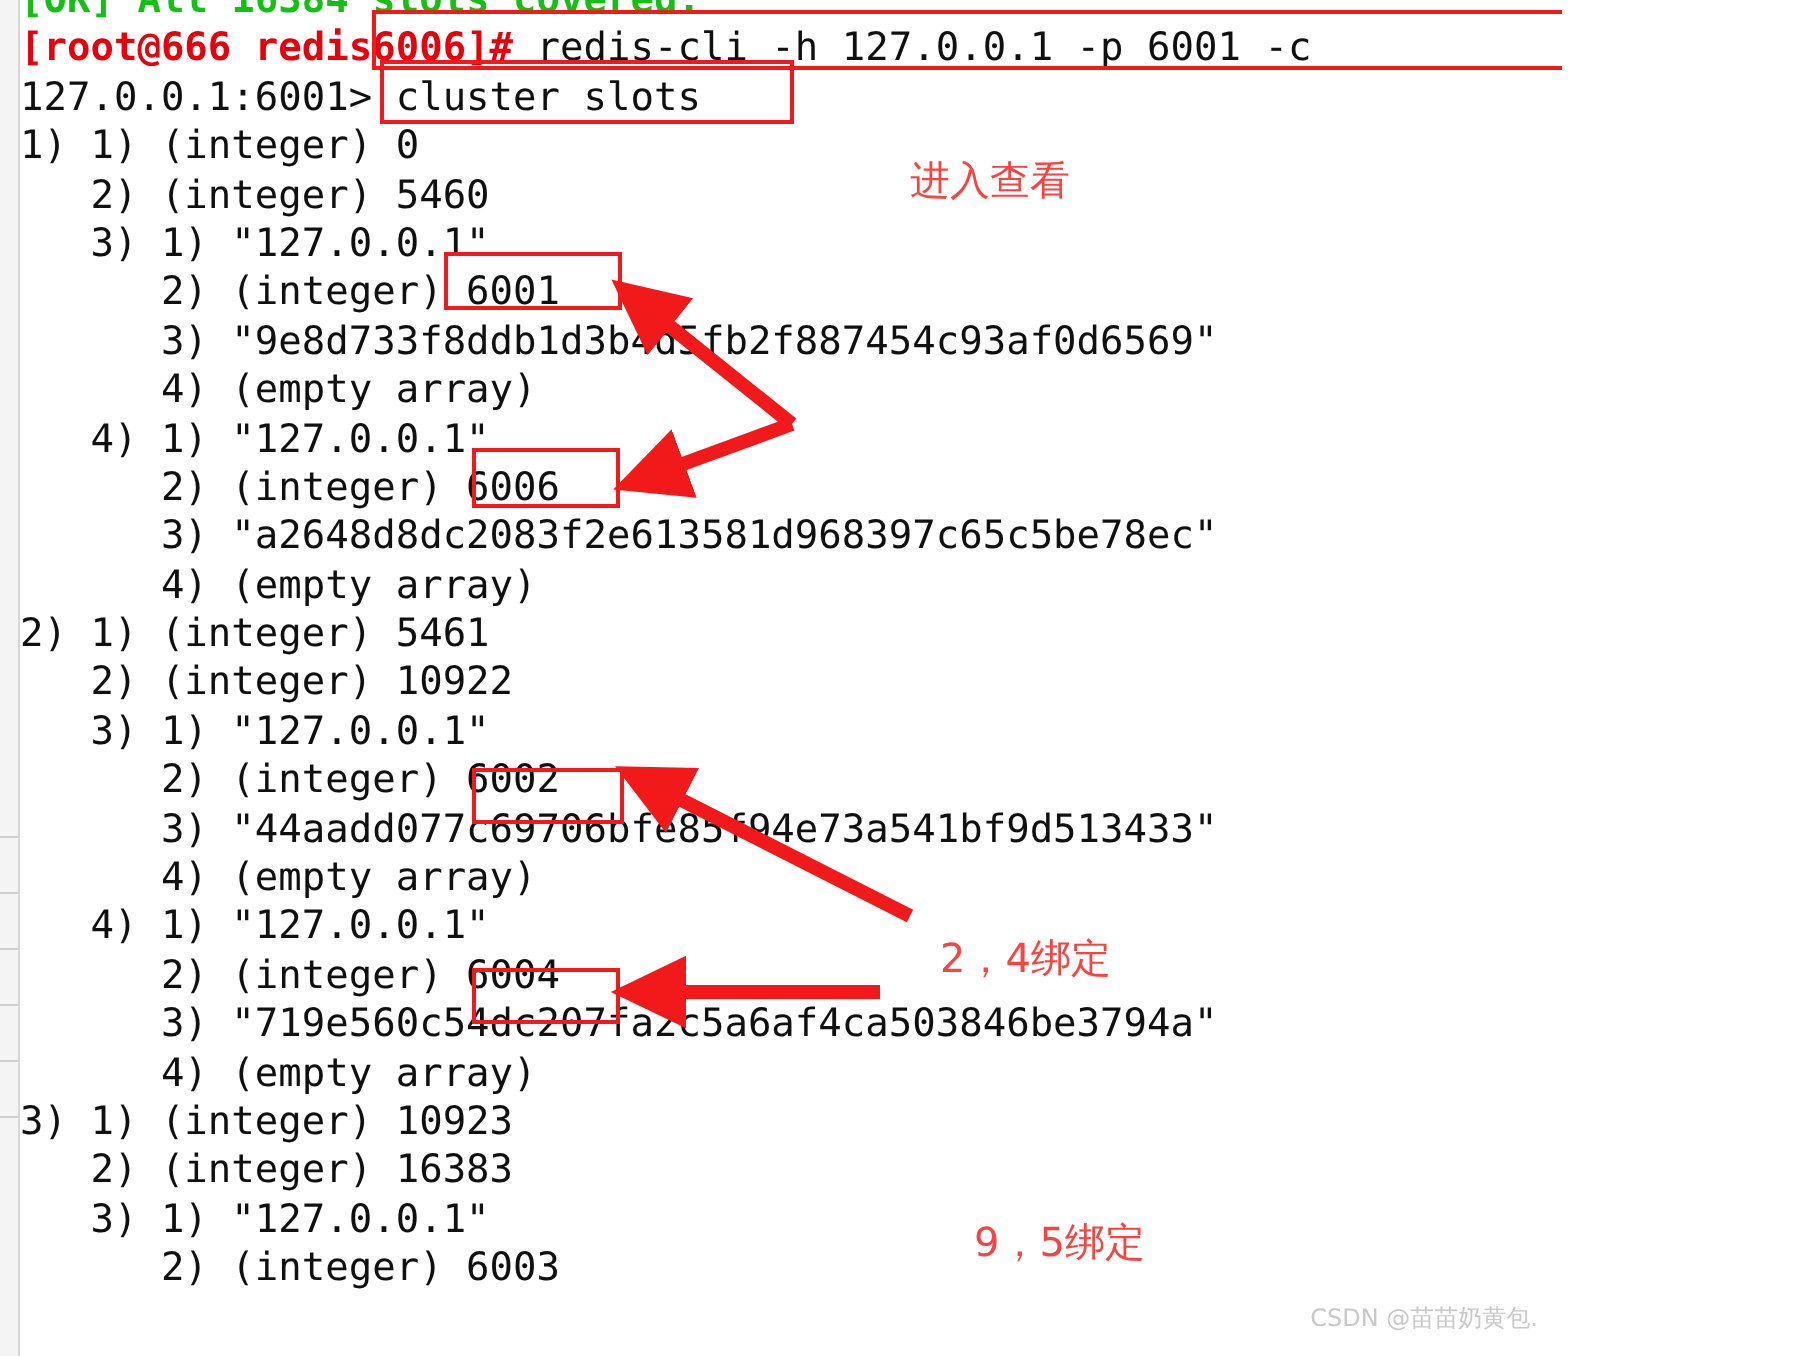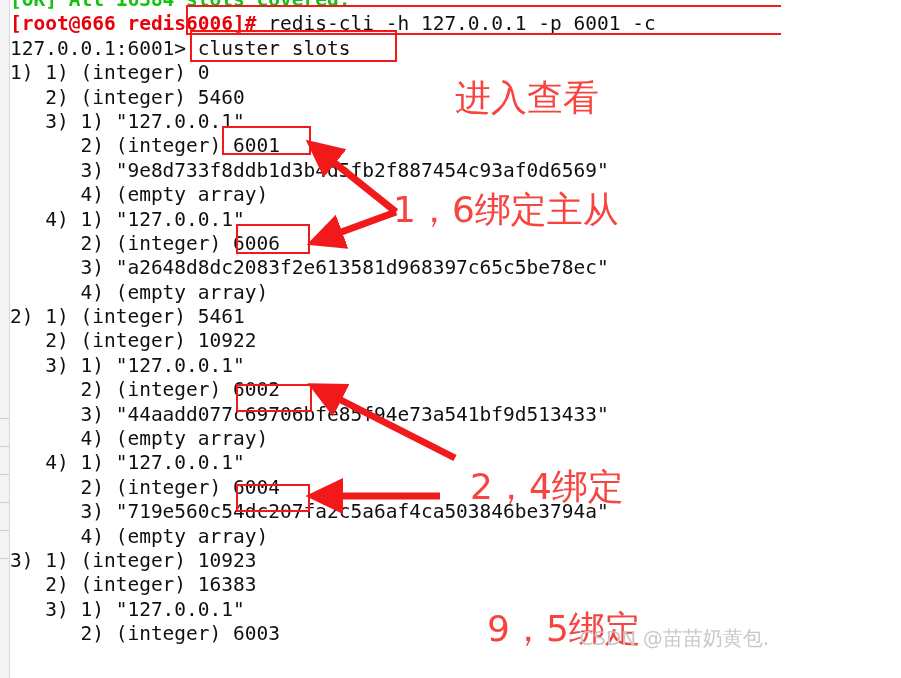--- a/index.html
+++ b/index.html
@@ -59,37 +59,37 @@
   .anno-box {
     position: absolute;
     border: 2.5px solid #f2191a;
     box-sizing: border-box;
     background: transparent;
   }
   .anno-text {
     position: absolute;
     color: #f8443f;
     font-family: "DejaVu Sans", "Liberation Sans", sans-serif;
-    font-size: 36px;
+    font-size: 20px;
     line-height: 1;
     white-space: pre;
   }
   .arrow-layer {
     position: absolute;
     left: 0; top: 0;
     width: 901px; height: 678px;
     pointer-events: none;
   }
   .watermark {
     position: absolute;
     right: 12px;
-    bottom: 26px;
+    bottom: 10px;
     color: #c9c9c9;
     font-family: "DejaVu Sans", "Liberation Sans", sans-serif;
-    font-size: 20px;
+    font-size: 12px;
     white-space: pre;
   }
 </style>
 </head>
 <body>
 
 <div id="screen">
 
   <div class="gutter">
     <div class="gutter-tick" style="top:418px"></div>
@@ -125,21 +125,20 @@
 
     <line x1="396" y1="212" x2="325" y2="238" stroke="#f2191a" stroke-width="7" marker-end="url(#ah)"></line>
 
     <line x1="455" y1="458" x2="325" y2="392" stroke="#f2191a" stroke-width="7" marker-end="url(#ah)"></line>
 
     <line x1="440" y1="496" x2="325" y2="496" stroke="#f2191a" stroke-width="7" marker-end="url(#ah)"></line>
   </svg>
 
   <div class="anno-text" style="left:455px; top:80px;">进入查看</div>
 
-  <div class="anno-text" style="left:393px; top:192px;">1，6绑定主从</div>
 
   <div class="anno-text" style="left:470px; top:469px;">2，4绑定</div>
 
   <div class="anno-text" style="left:487px; top:611px;">9，5绑定</div>
 
   <div class="watermark">CSDN @苗苗奶黄包.</div>
 
 </div>
 
 </body></html>

